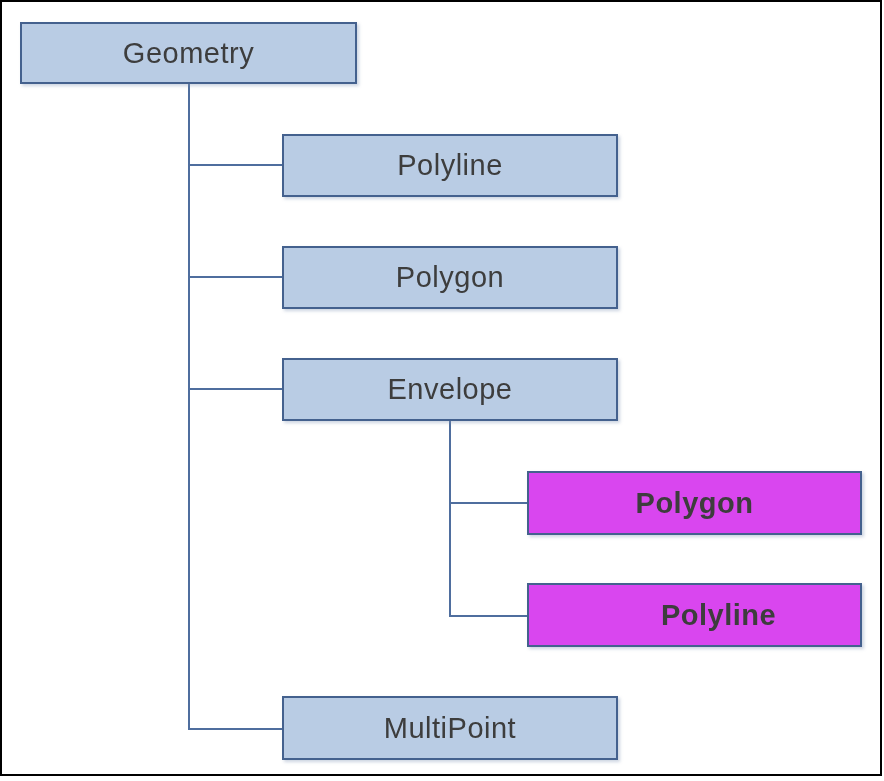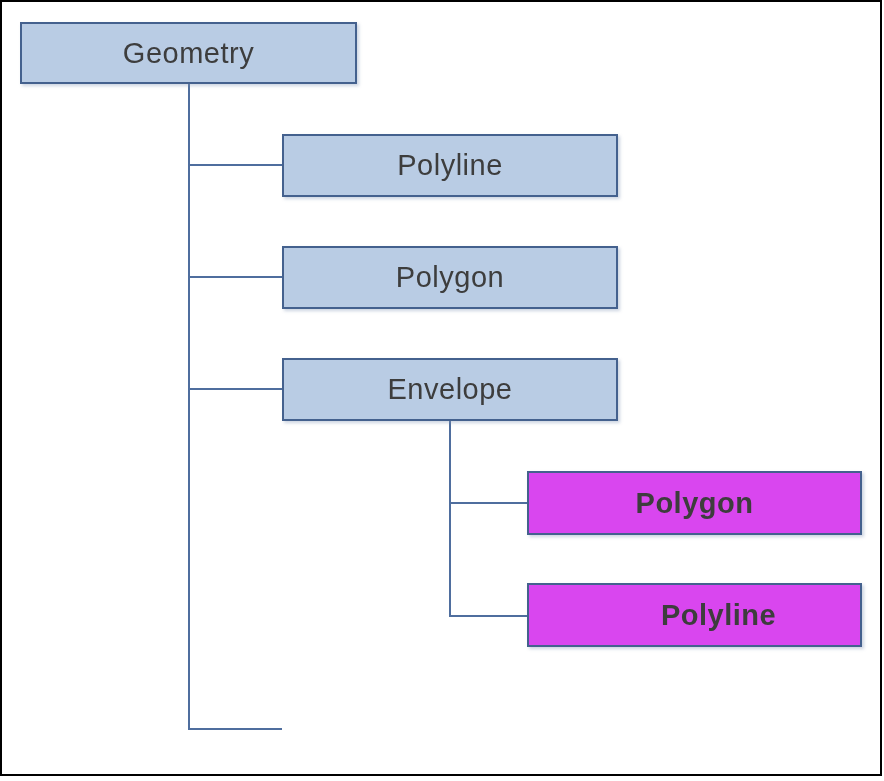--- a/index.html
+++ b/index.html
@@ -101,16 +101,19 @@
   </div>
 
   <div class="node orange" id="node-polygon">
     <span>Polygon</span>
   </div>
 
   <div class="node orange" id="node-polyline">
     <span>Polyline</span>
   </div>
 
+  <div class="node blue" id="node-multipoint">
+    <span>MultiPoint</span>
+  </div>
 
   <div id="frame"></div>
 
 </div>
 
 </body></html>

